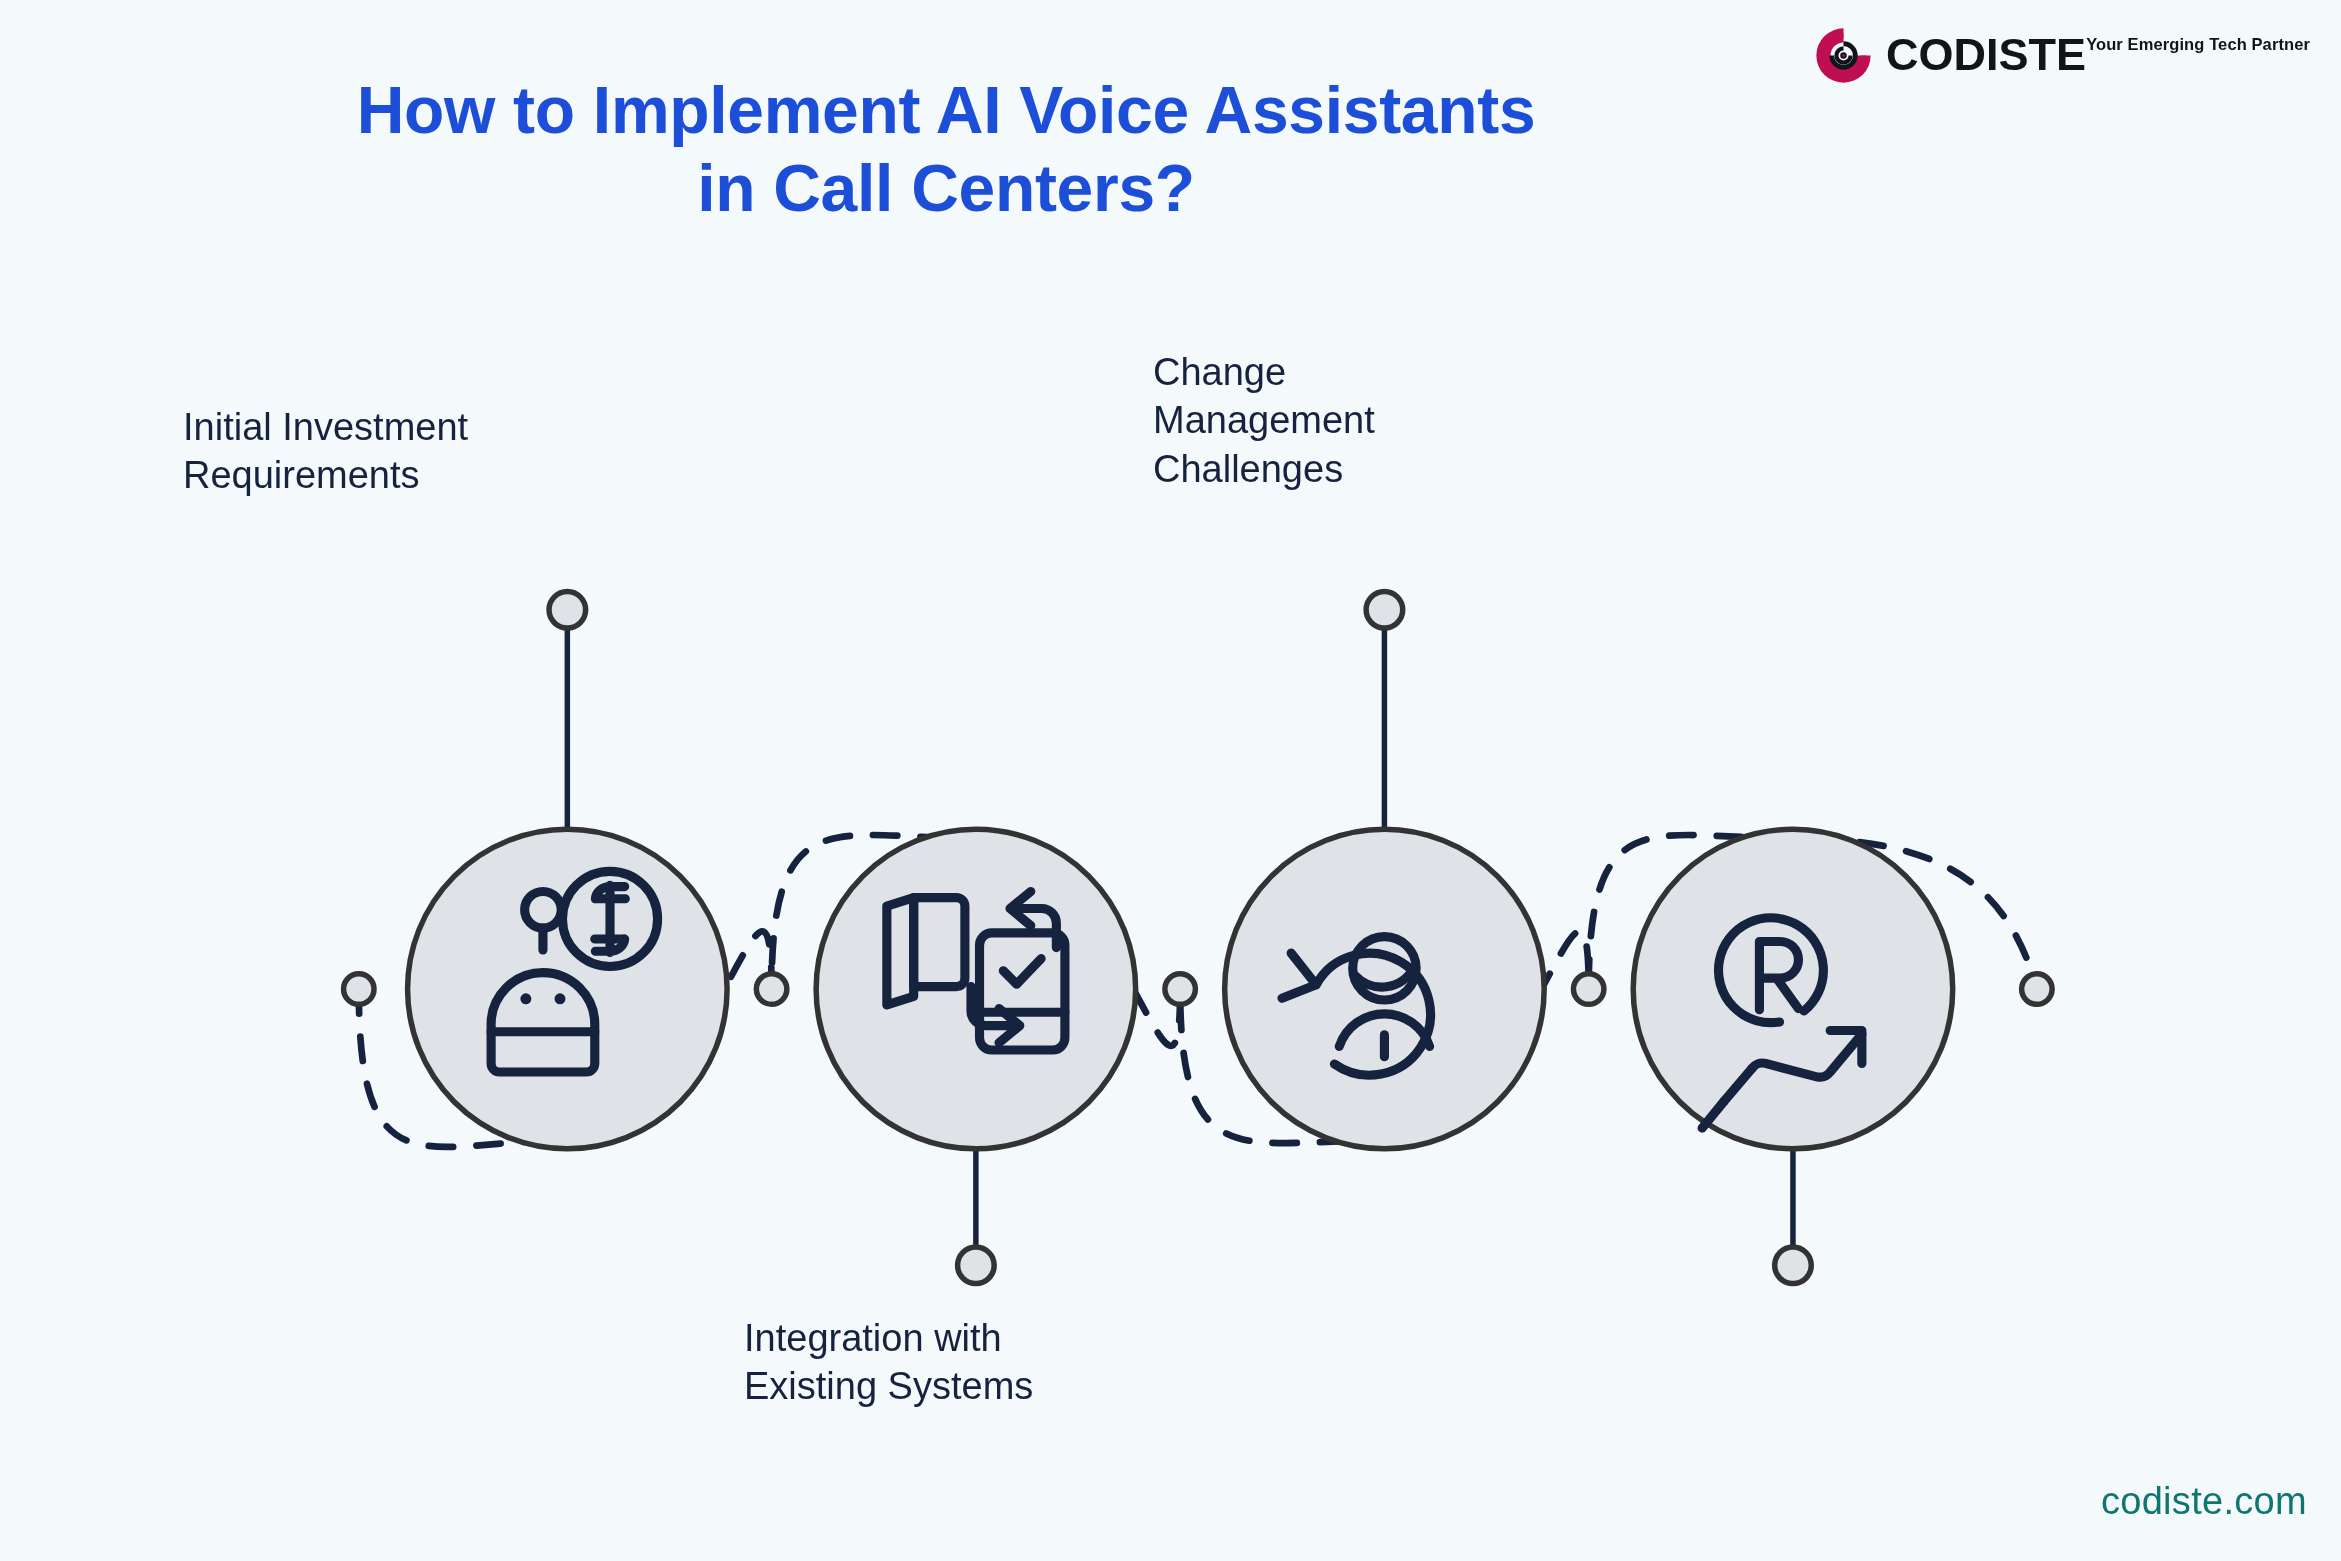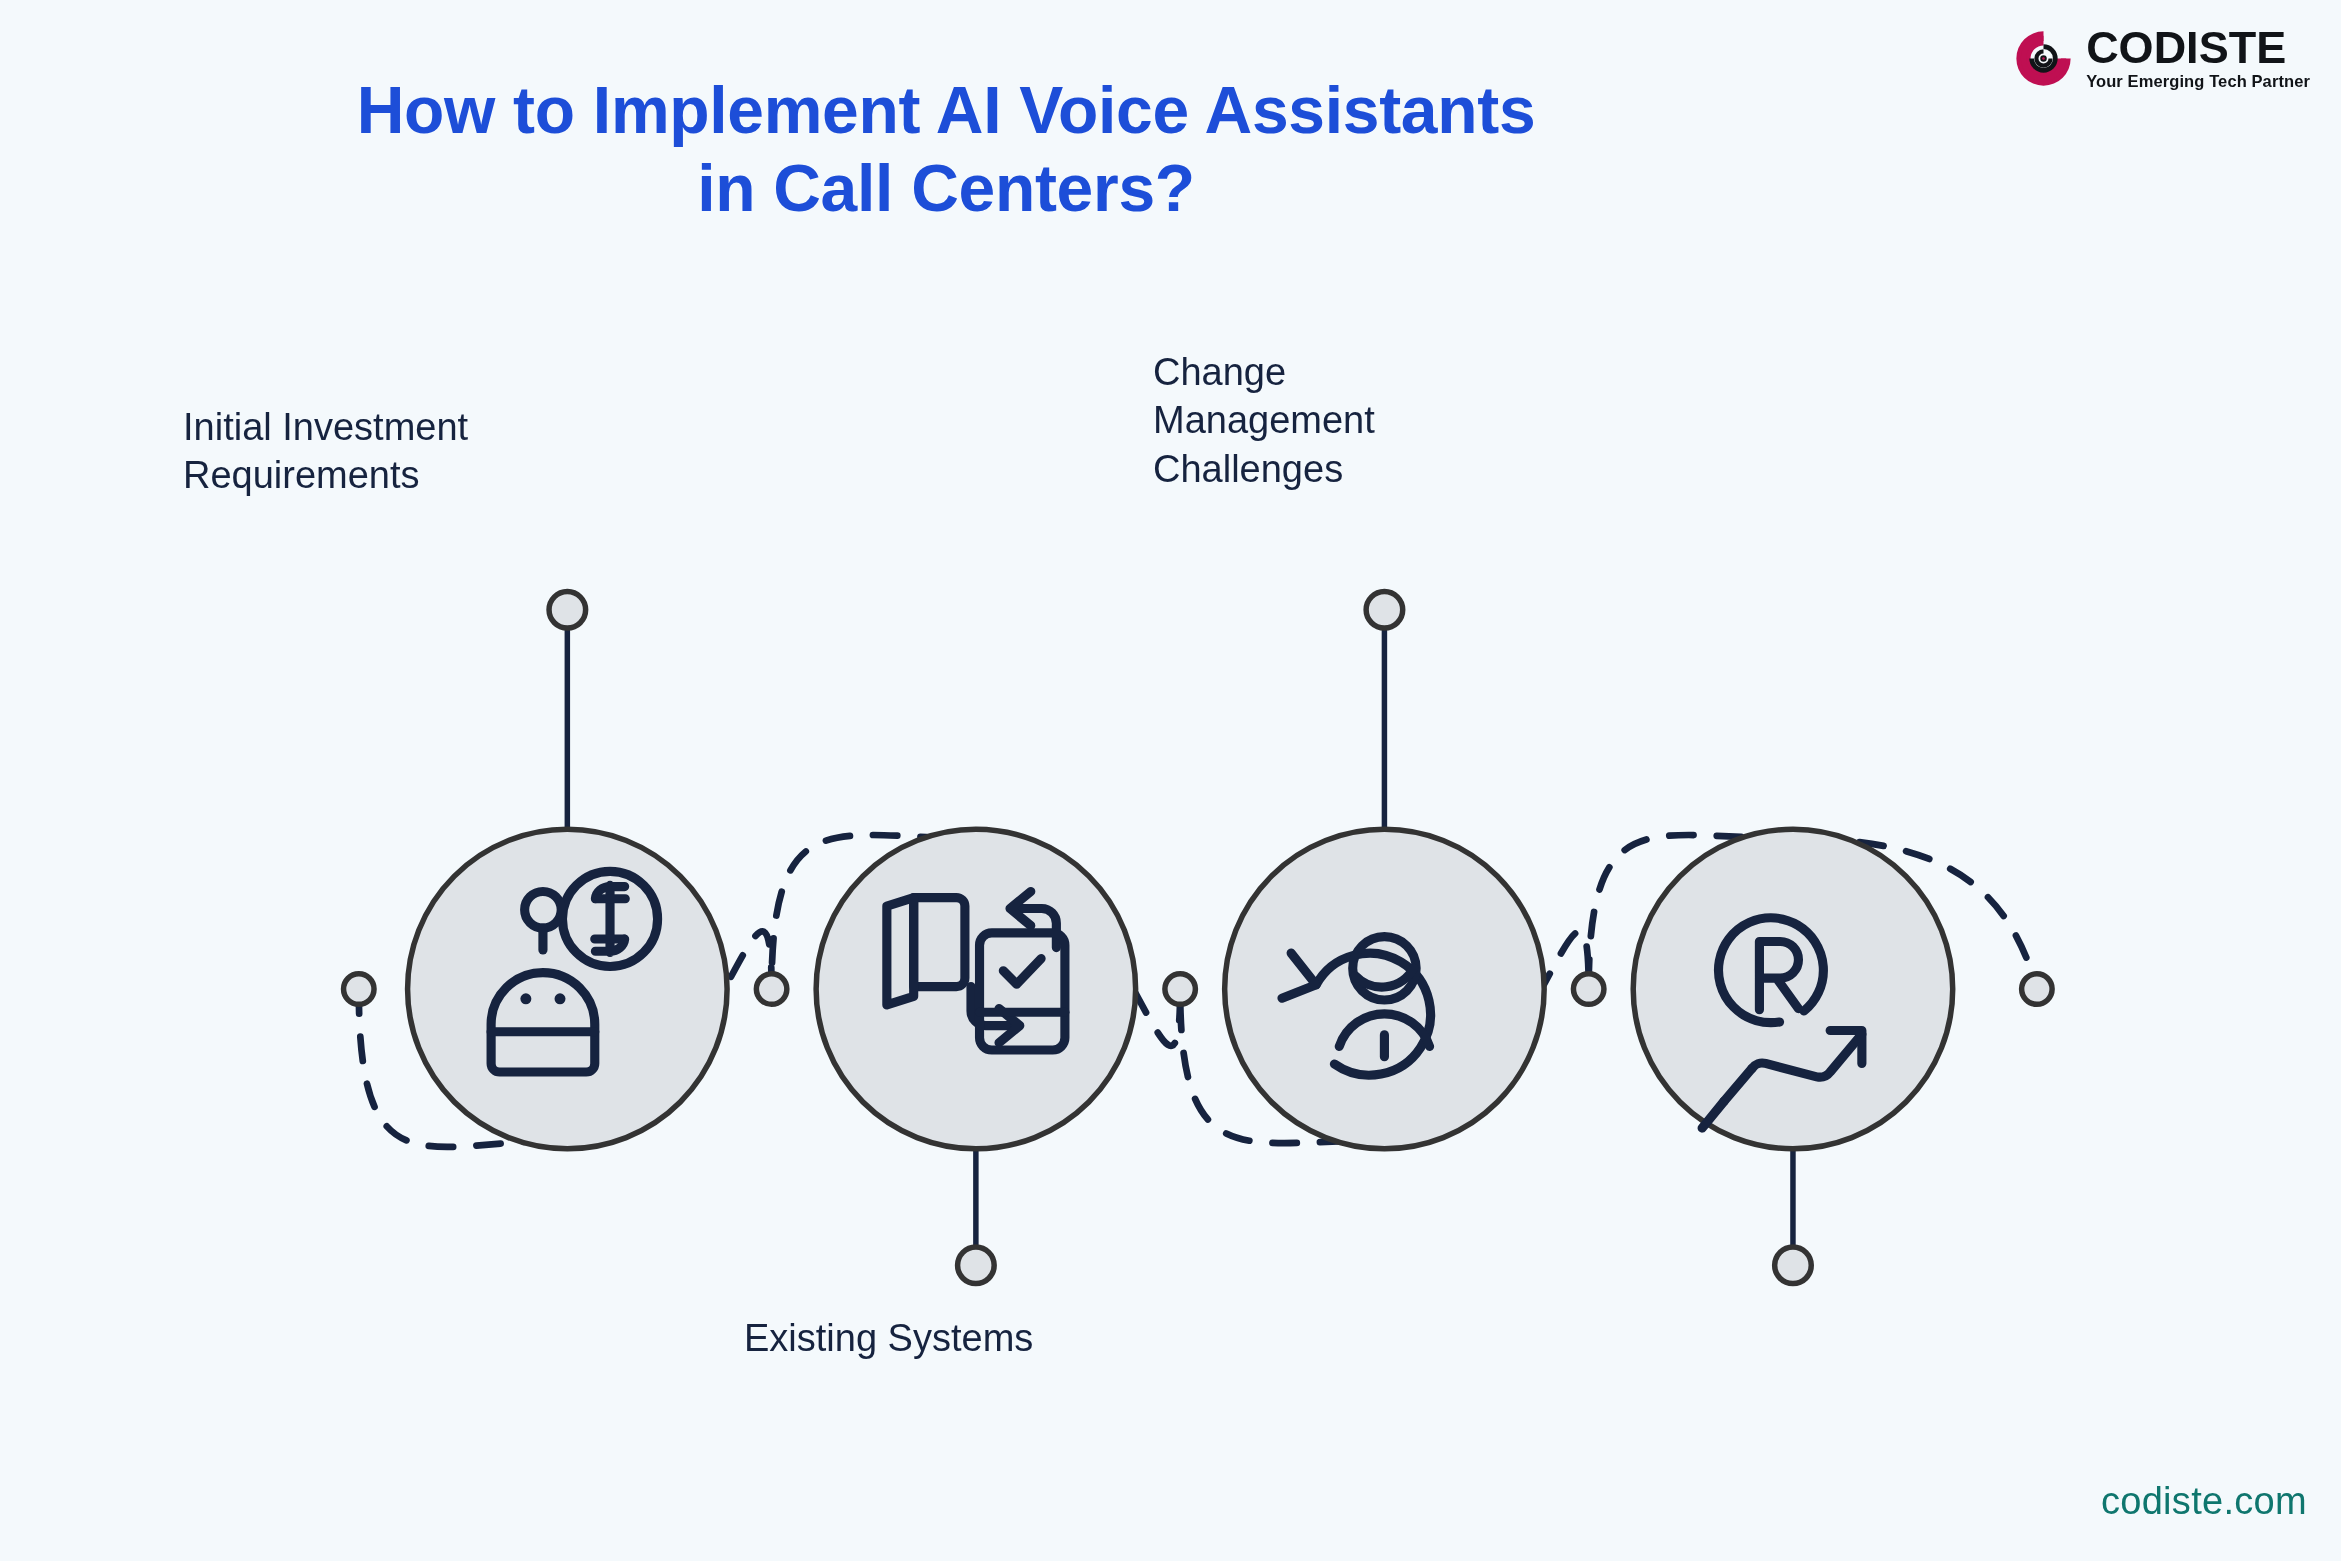--- a/index.html
+++ b/index.html
@@ -33,21 +33,21 @@
   
   #logo {
     position: absolute;
     top: 25.6px;
     right: 32px;
     display: flex;
     align-items: center;
     gap: 13.4px;
   }
   #logo-mark { width: 59px; height: 59px; flex: 0 0 auto; }
-  #logo-text { display: flex; flex-direction: column; align-items: flex-start; }
+  #logo-text { display: flex; align-items: flex-start; }
   #logo-name {
     font-size: 45px;
     font-weight: bold;
     color: #111418;
     letter-spacing: 0px;
     line-height: 0.98;
   }
   #logo-tagline {
     font-size: 16.5px;
     font-weight: bold;
@@ -197,20 +197,21 @@
     <path d="M3001 1690 h52 v54"></path>
   </g>
 </svg>
 
 <div class="node-label" id="label-0">
   <span class="l">Initial Investment</span>
   <span class="l">Requirements</span>
 </div>
 
 <div class="node-label" id="label-1">
+  <span class="l">Integration with</span>
   <span class="l">Existing Systems</span>
 </div>
 
 <div class="node-label" id="label-2">
   <span class="l">Change</span>
   <span class="l">Management</span>
   <span class="l">Challenges</span>
 </div>
 
 <div class="node-label" id="label-3">

